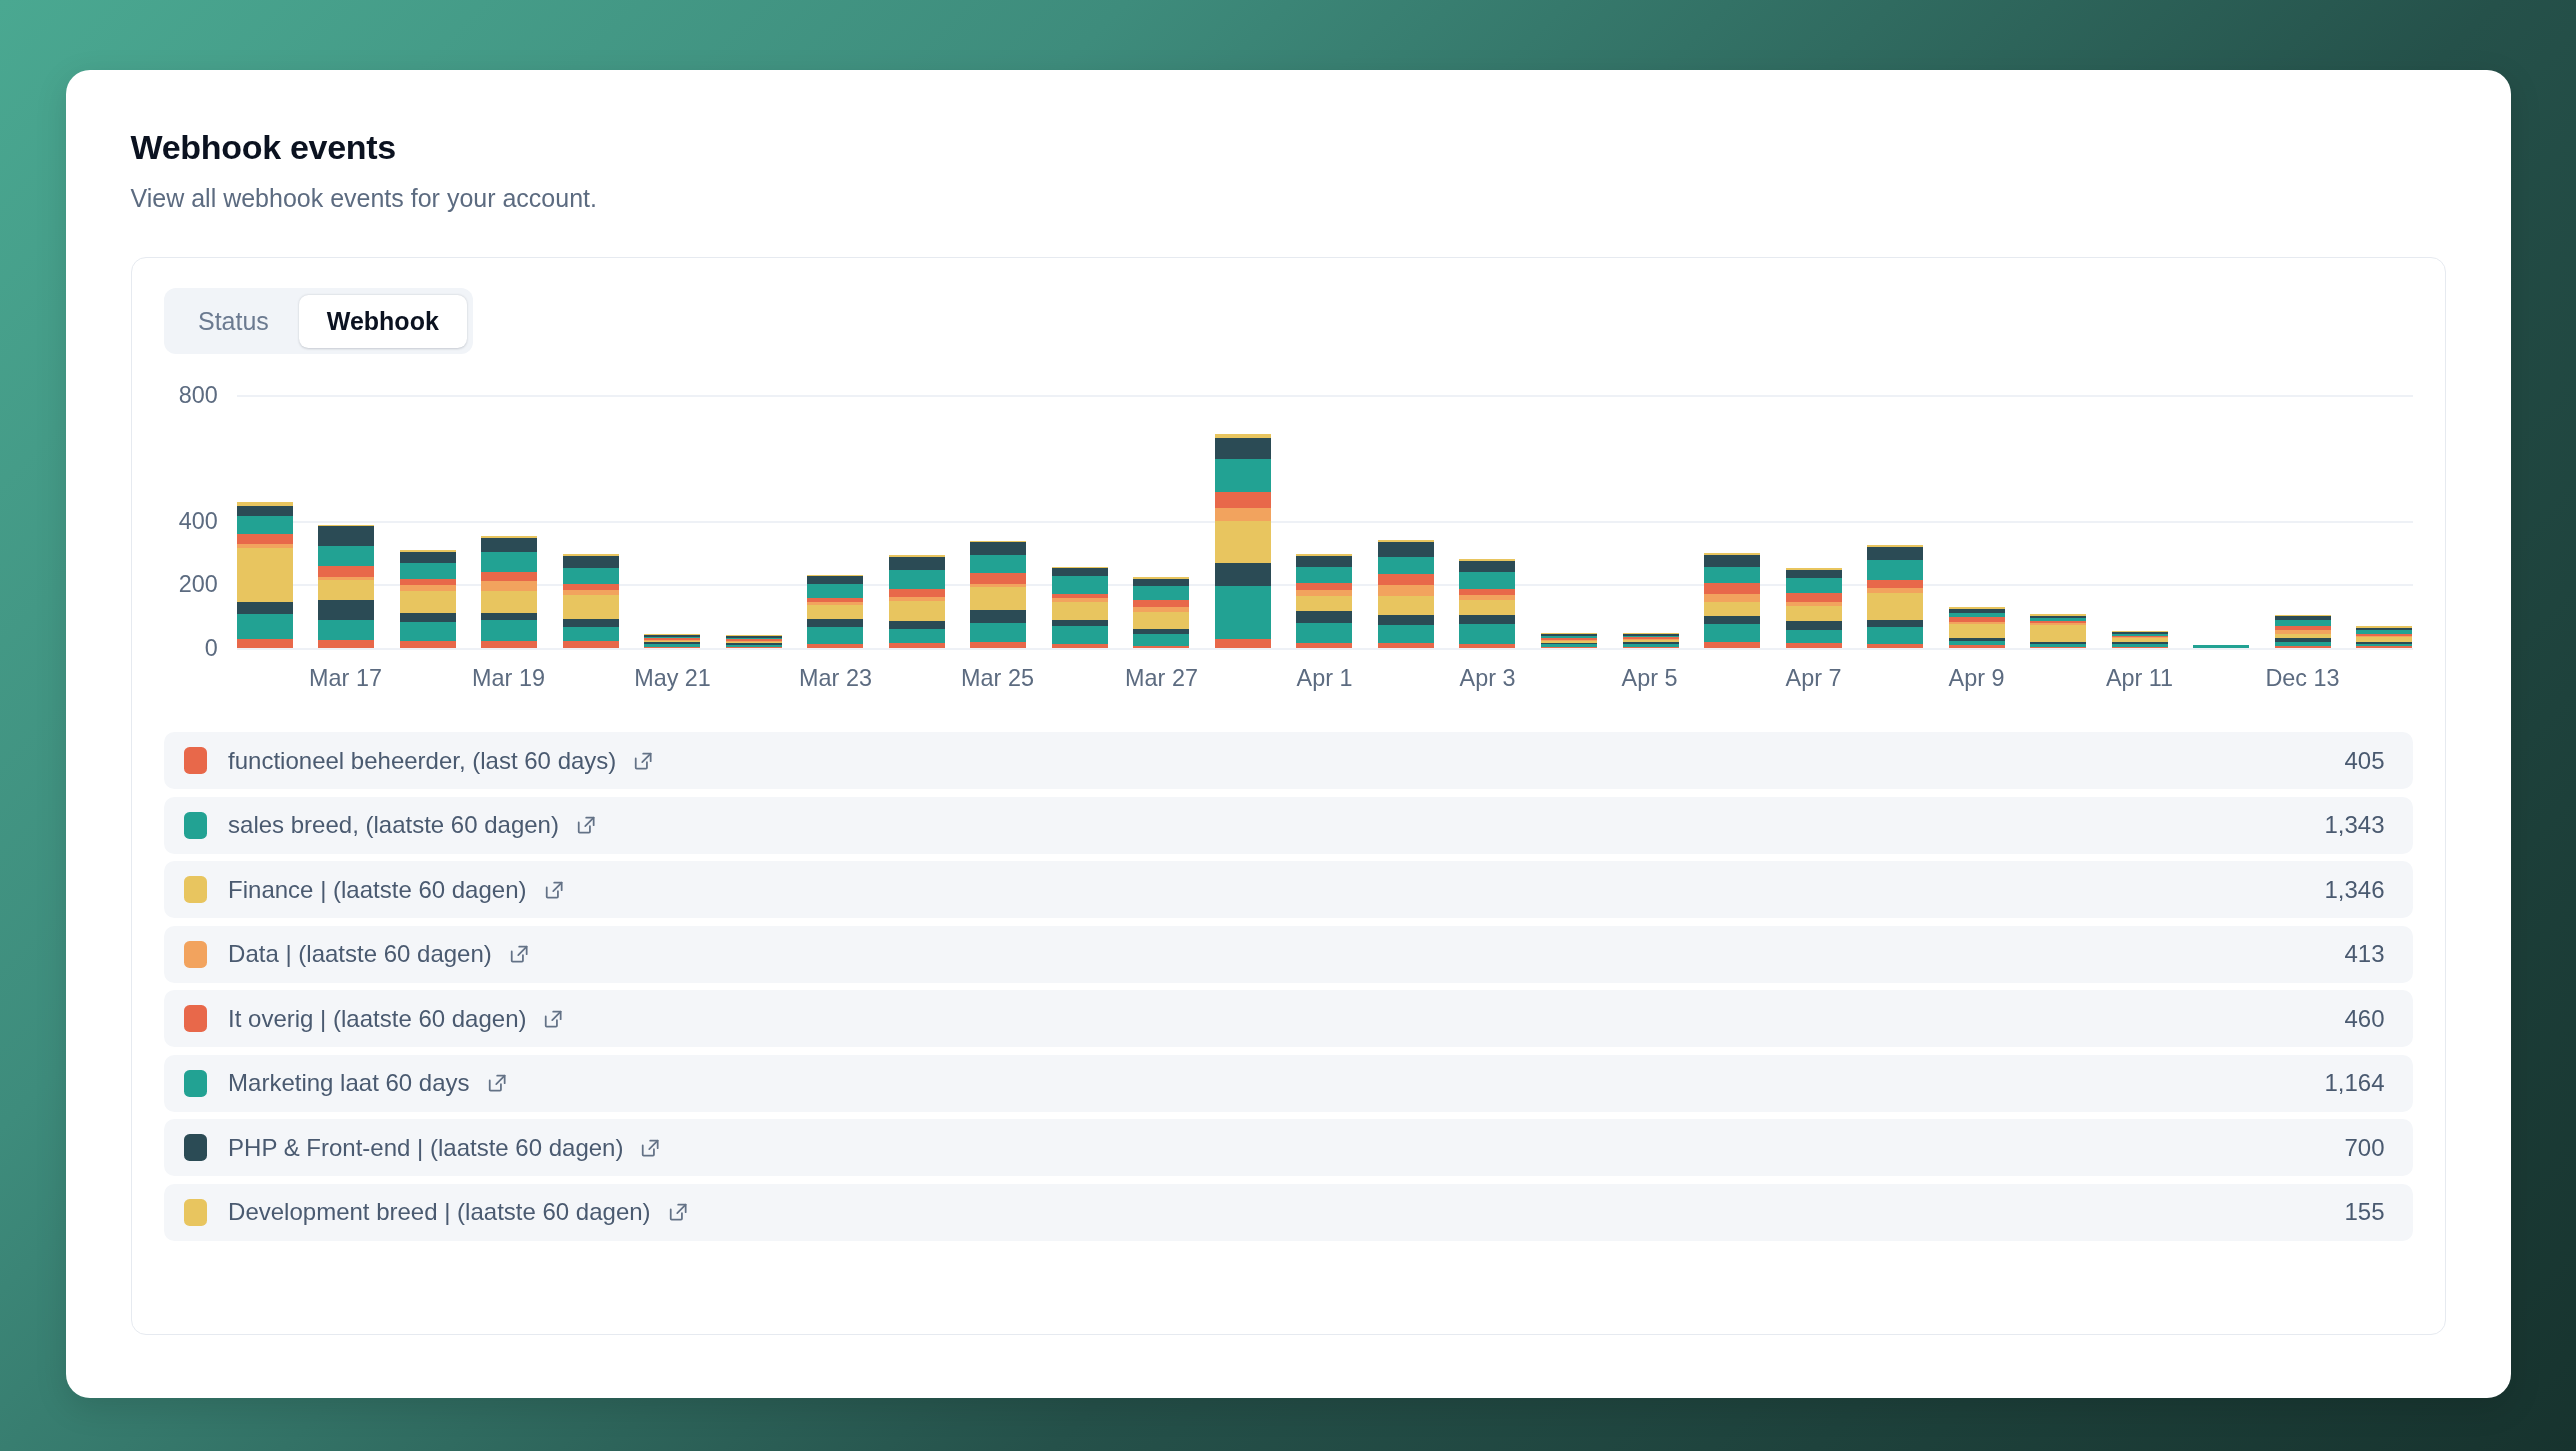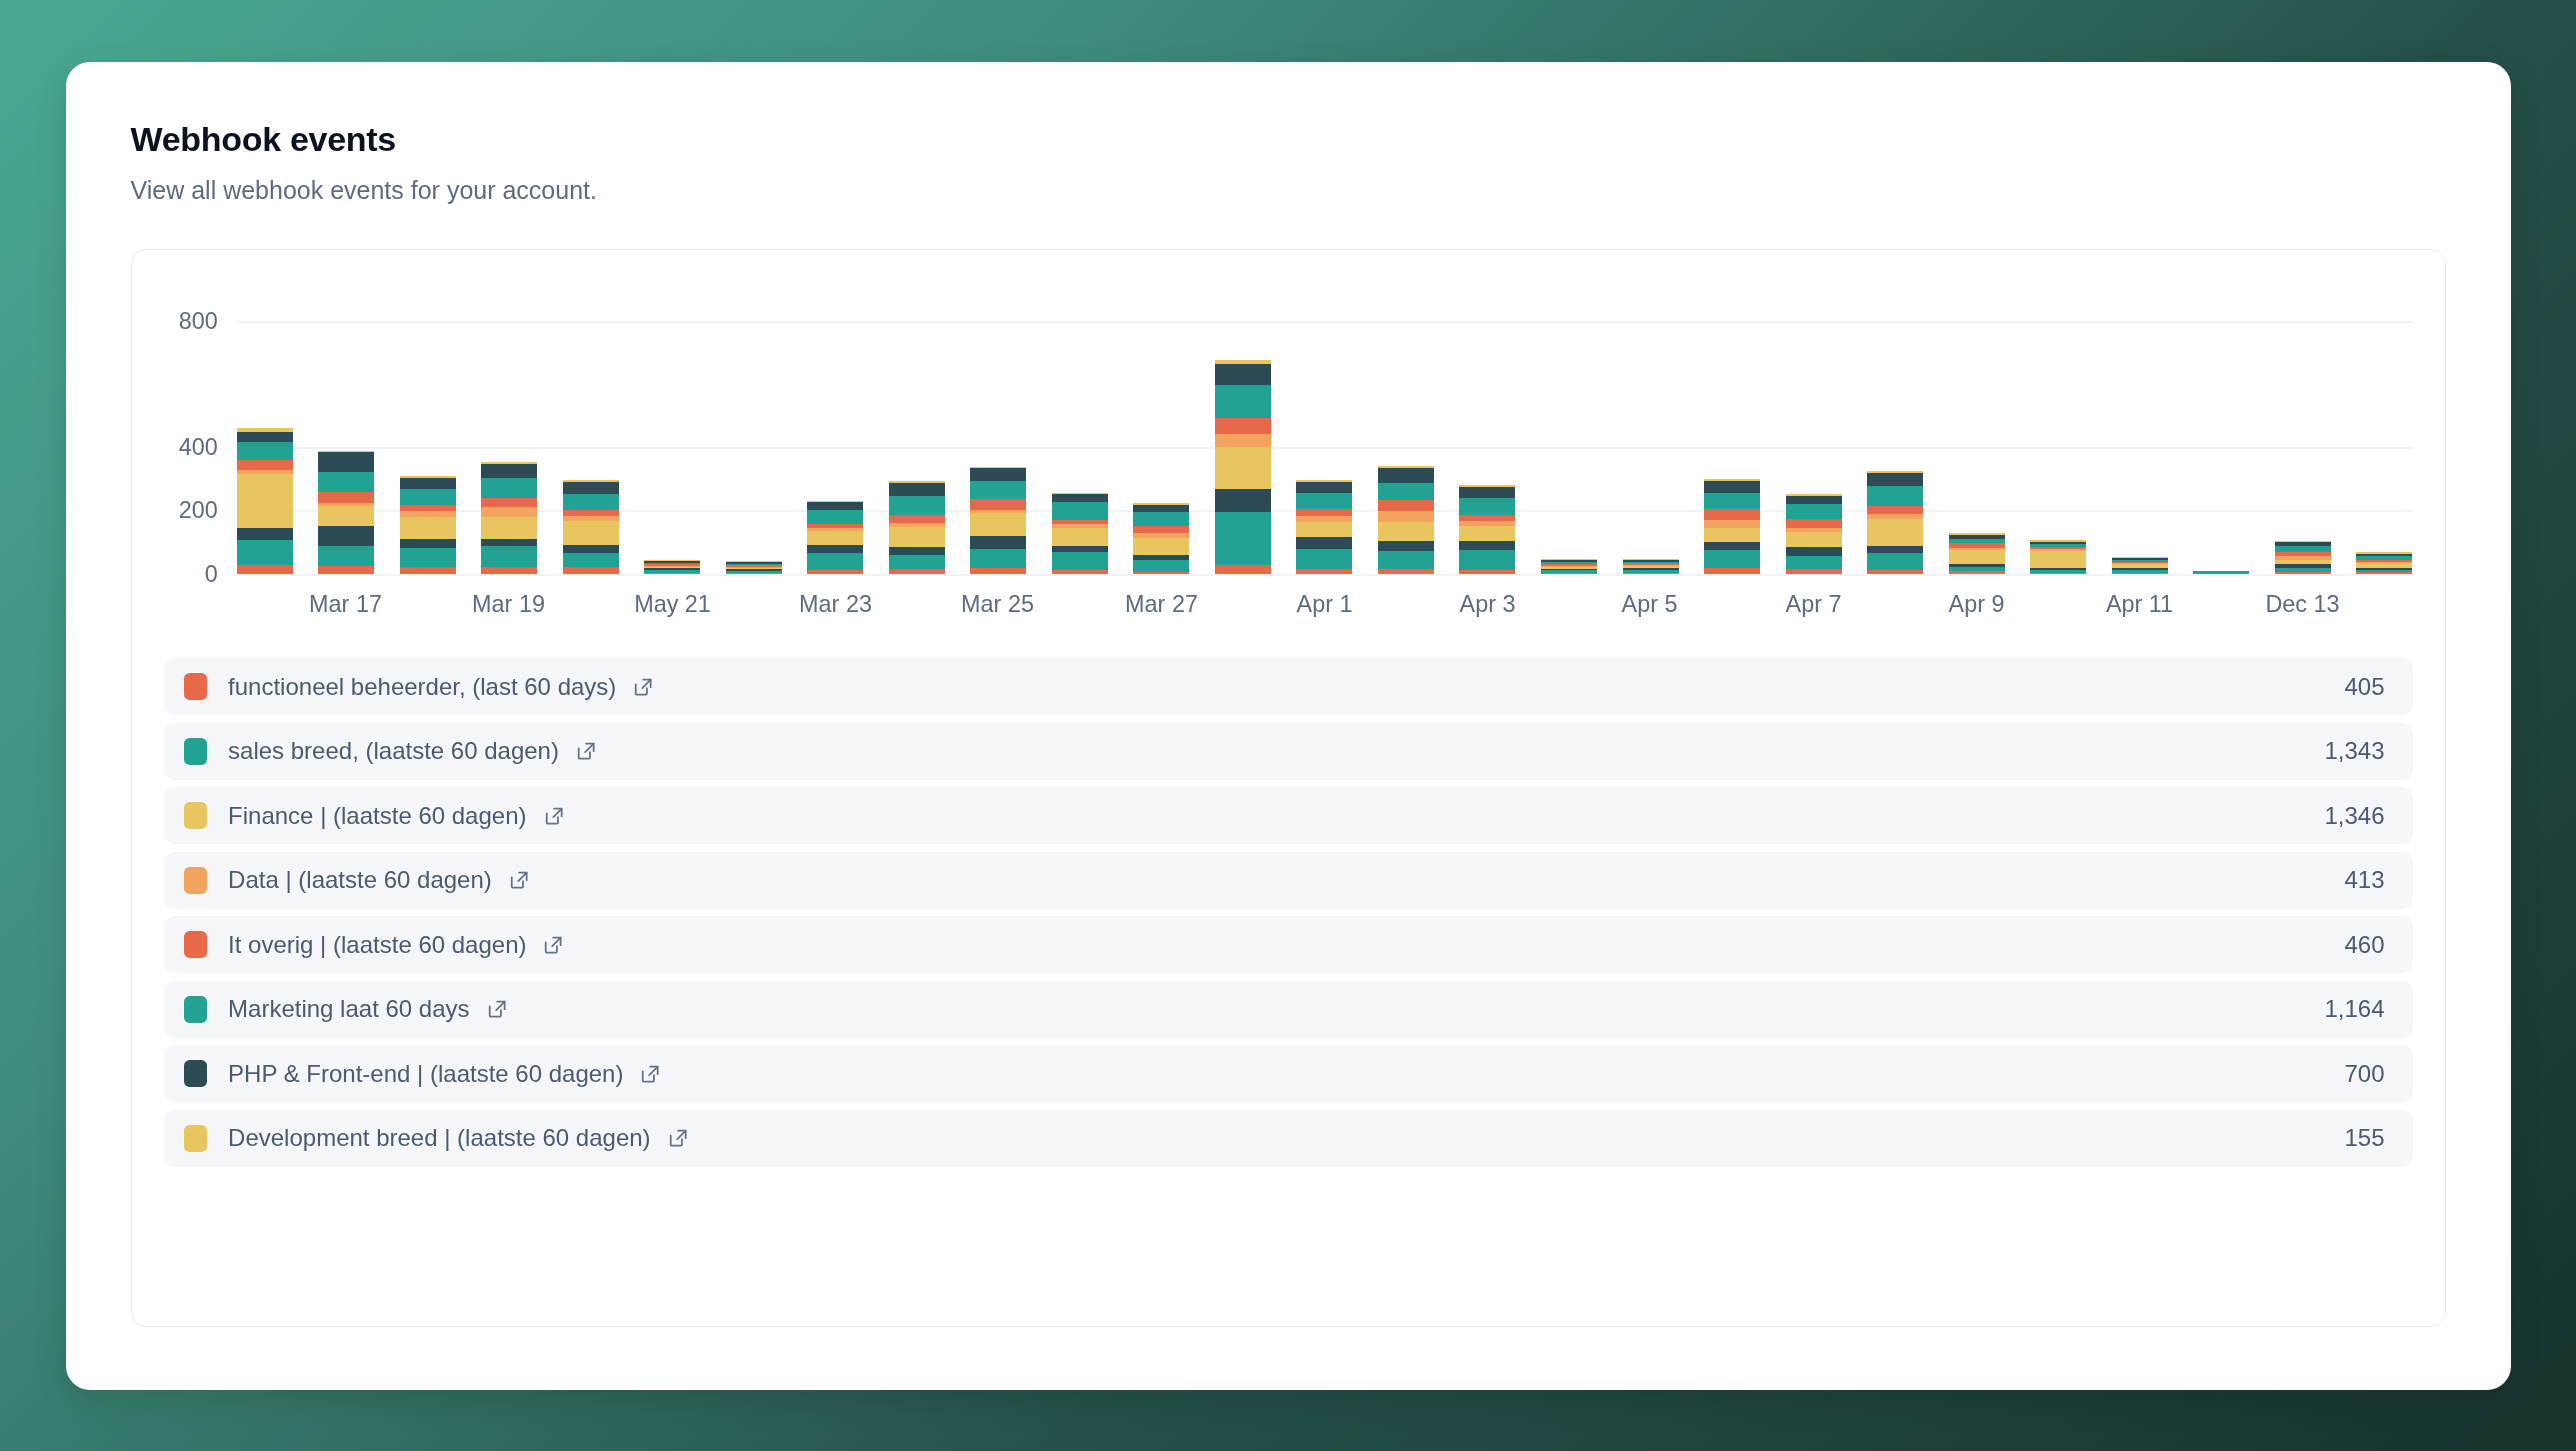--- a/index.html
+++ b/index.html
@@ -21,20 +21,21 @@
 
   
   .page-card {
     width: 2445px;
     height: 1328px;
     background: #ffffff;
     border-radius: 24px;
     box-shadow: 0 9.4px 32px rgba(0,0,0,0.13);
     padding: 58px 65px 18px 65px;
     position: relative;
+    margin-top: 8px;
   }
 
   .page-title {
     font-size: 34px;
     font-weight: bold;
     color: #0b1220;
     letter-spacing: -0.3px;
     line-height: 1.15;
   }
 
@@ -186,20 +187,24 @@
 </head>
 <body>
 
 <div class="page-card">
 
   <h1 class="page-title">Webhook events</h1>
   <p class="page-subtitle">View all webhook events for your account.</p>
 
   <div class="panel">
 
+    <div class="tabs" id="tabs-host">
+        <button class="tab">Status</button>
+        <button class="tab active">Webhook</button>
+      </div>
 
     <div class="chart-wrap">
       <div class="y-axis" id="y-axis-host">
           <div class="y-tick" style="top: 253px;">0</div>
           <div class="y-tick" style="top: 189px;">200</div>
           <div class="y-tick" style="top: 126px;">400</div>
           <div class="y-tick" style="top: 0px;">800</div>
         </div>
       <div class="plot">
         <div id="grid-host">

